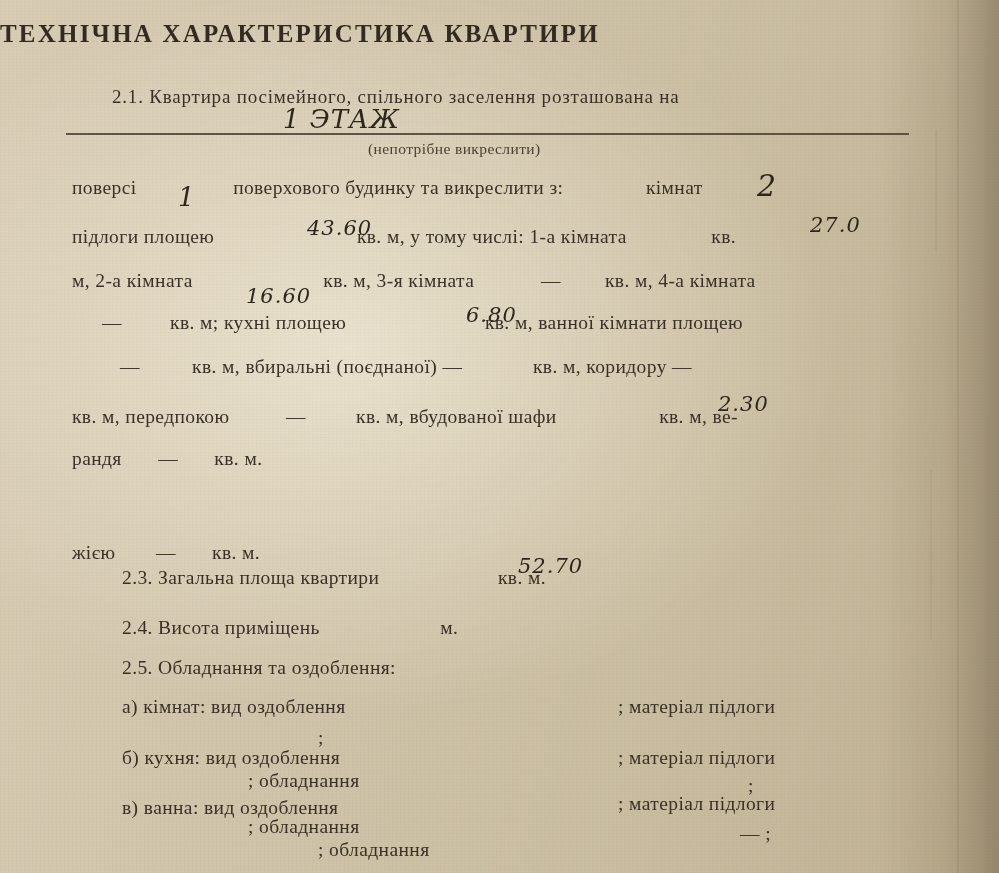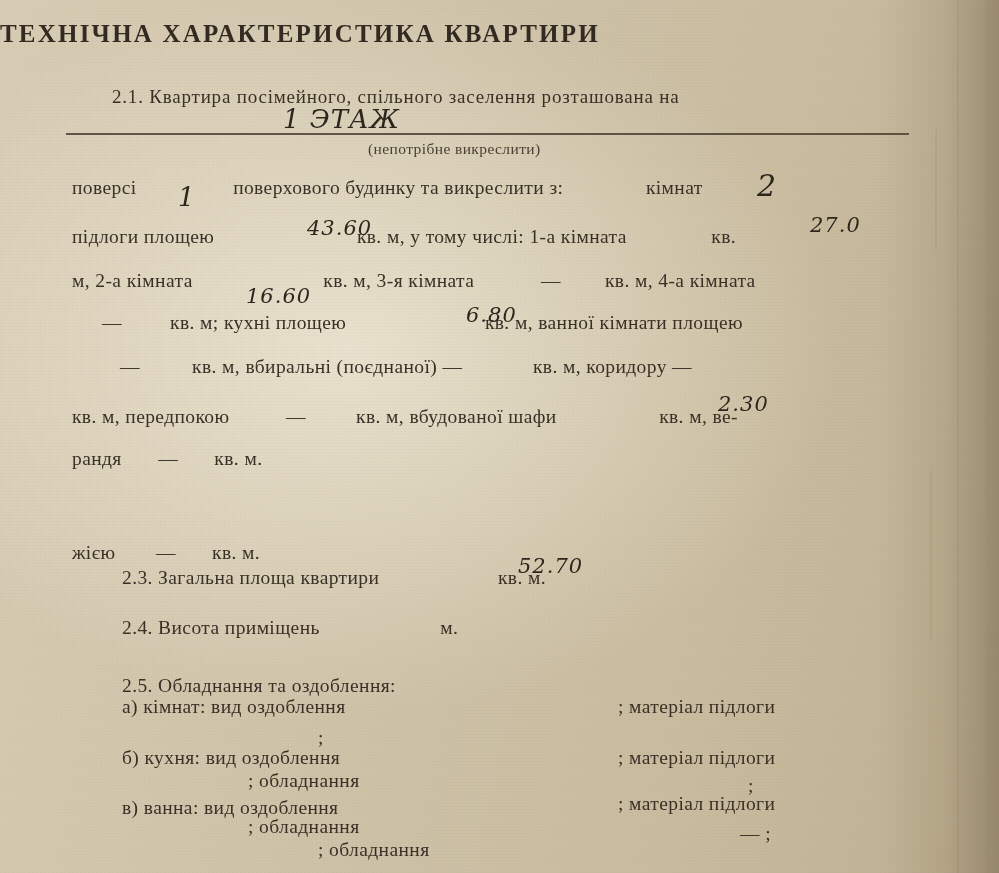--- a/index.html
+++ b/index.html
@@ -119,21 +119,21 @@
   #r2 { top: 226px; left: 72px; }
   #r3 { top: 270px; left: 72px; }
   #r4 { top: 312px; left: 102px; }
   #r5 { top: 356px; left: 120px; }
   #r6 { top: 406px; left: 72px; }
   #r7 { top: 448px; left: 72px; }
   #r8 { top: 484px; left: 122px; }
   #r9 { top: 542px; left: 72px; }
   #r10 { top: 567px; left: 122px; }
   #r11 { top: 617px; left: 122px; }
-  #r12 { top: 675px; left: 122px; }
+  #r12 { top: 657px; left: 122px; }
 
   #r13 { top: 696px; left: 122px; text-align: center; }
   #r13b { top: 696px; left: 618px; }
   #r13c { top: 727px; left: 318px; }
 
   #r14 { top: 747px; left: 122px; }
   #r14b { top: 747px; left: 618px; }
   #r14c { top: 770px; left: 248px; }
   #r14d { top: 775px; left: 748px; }
 

